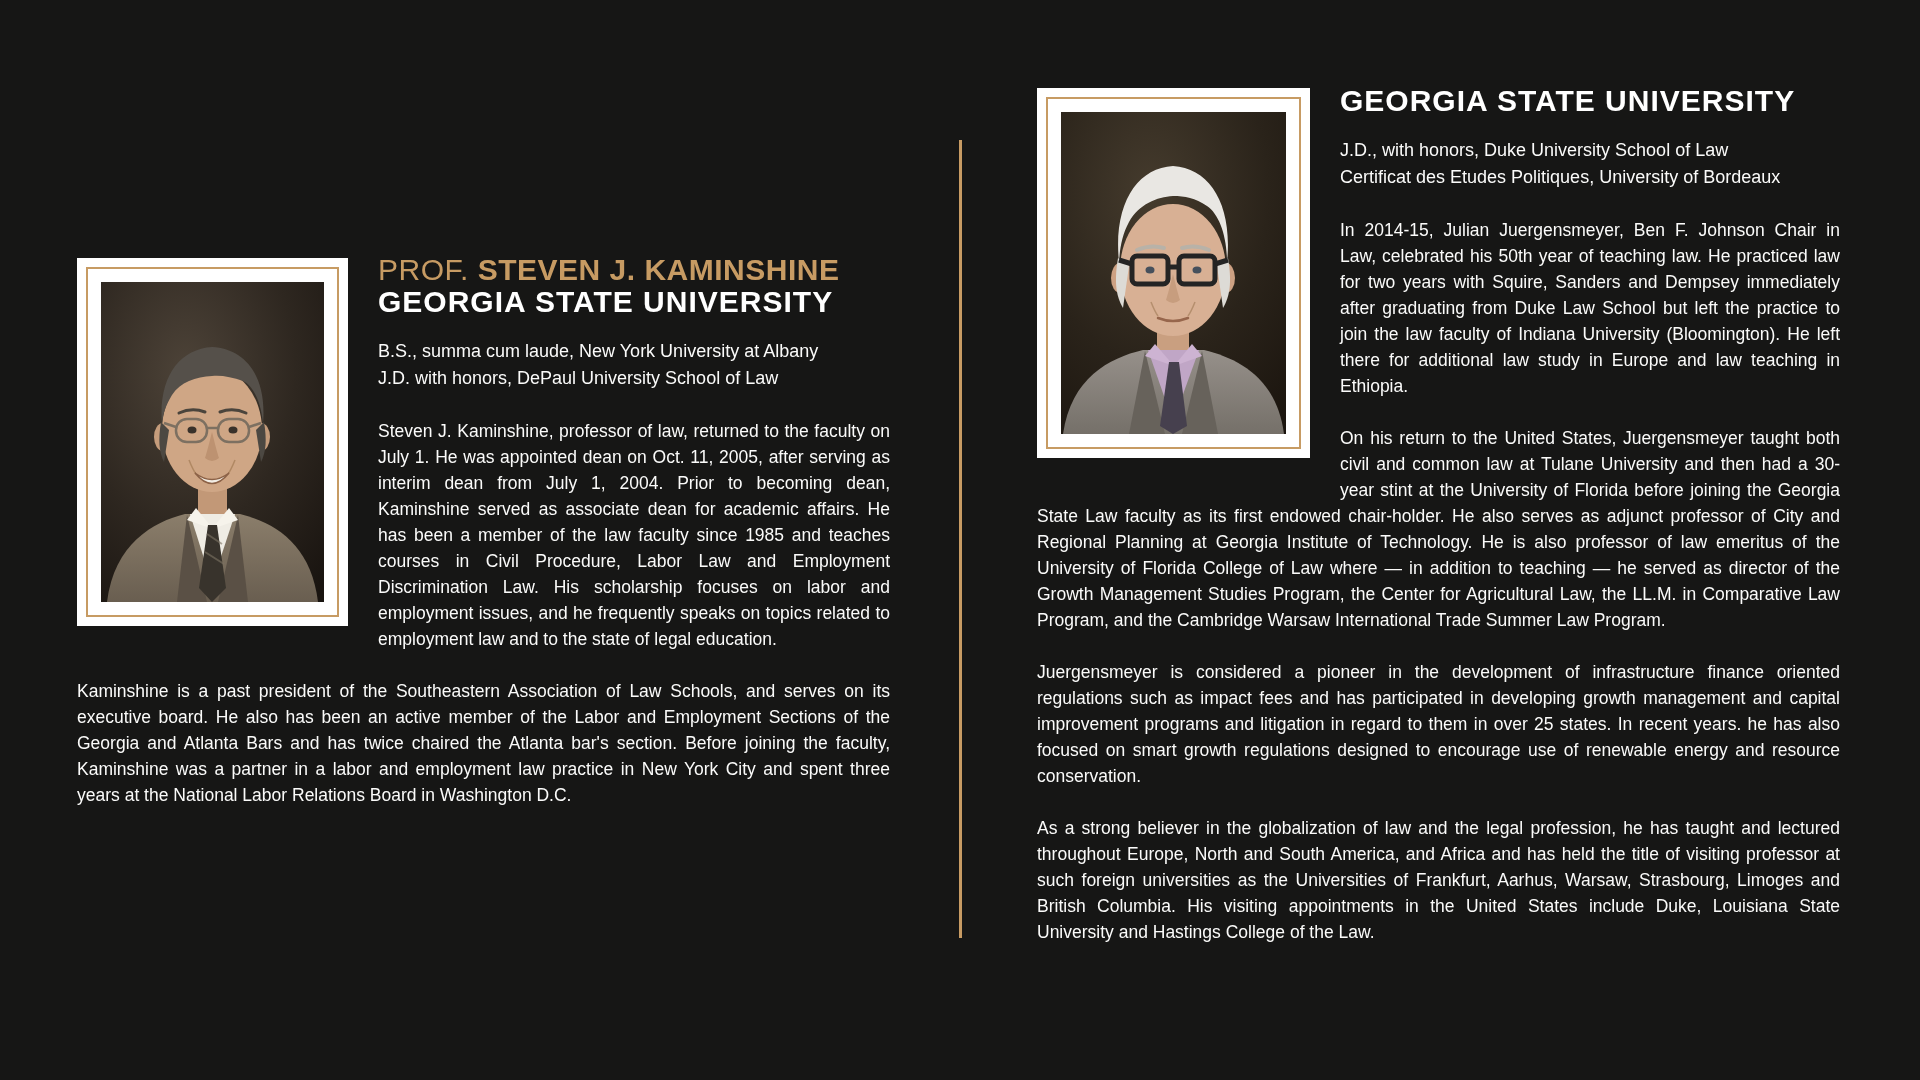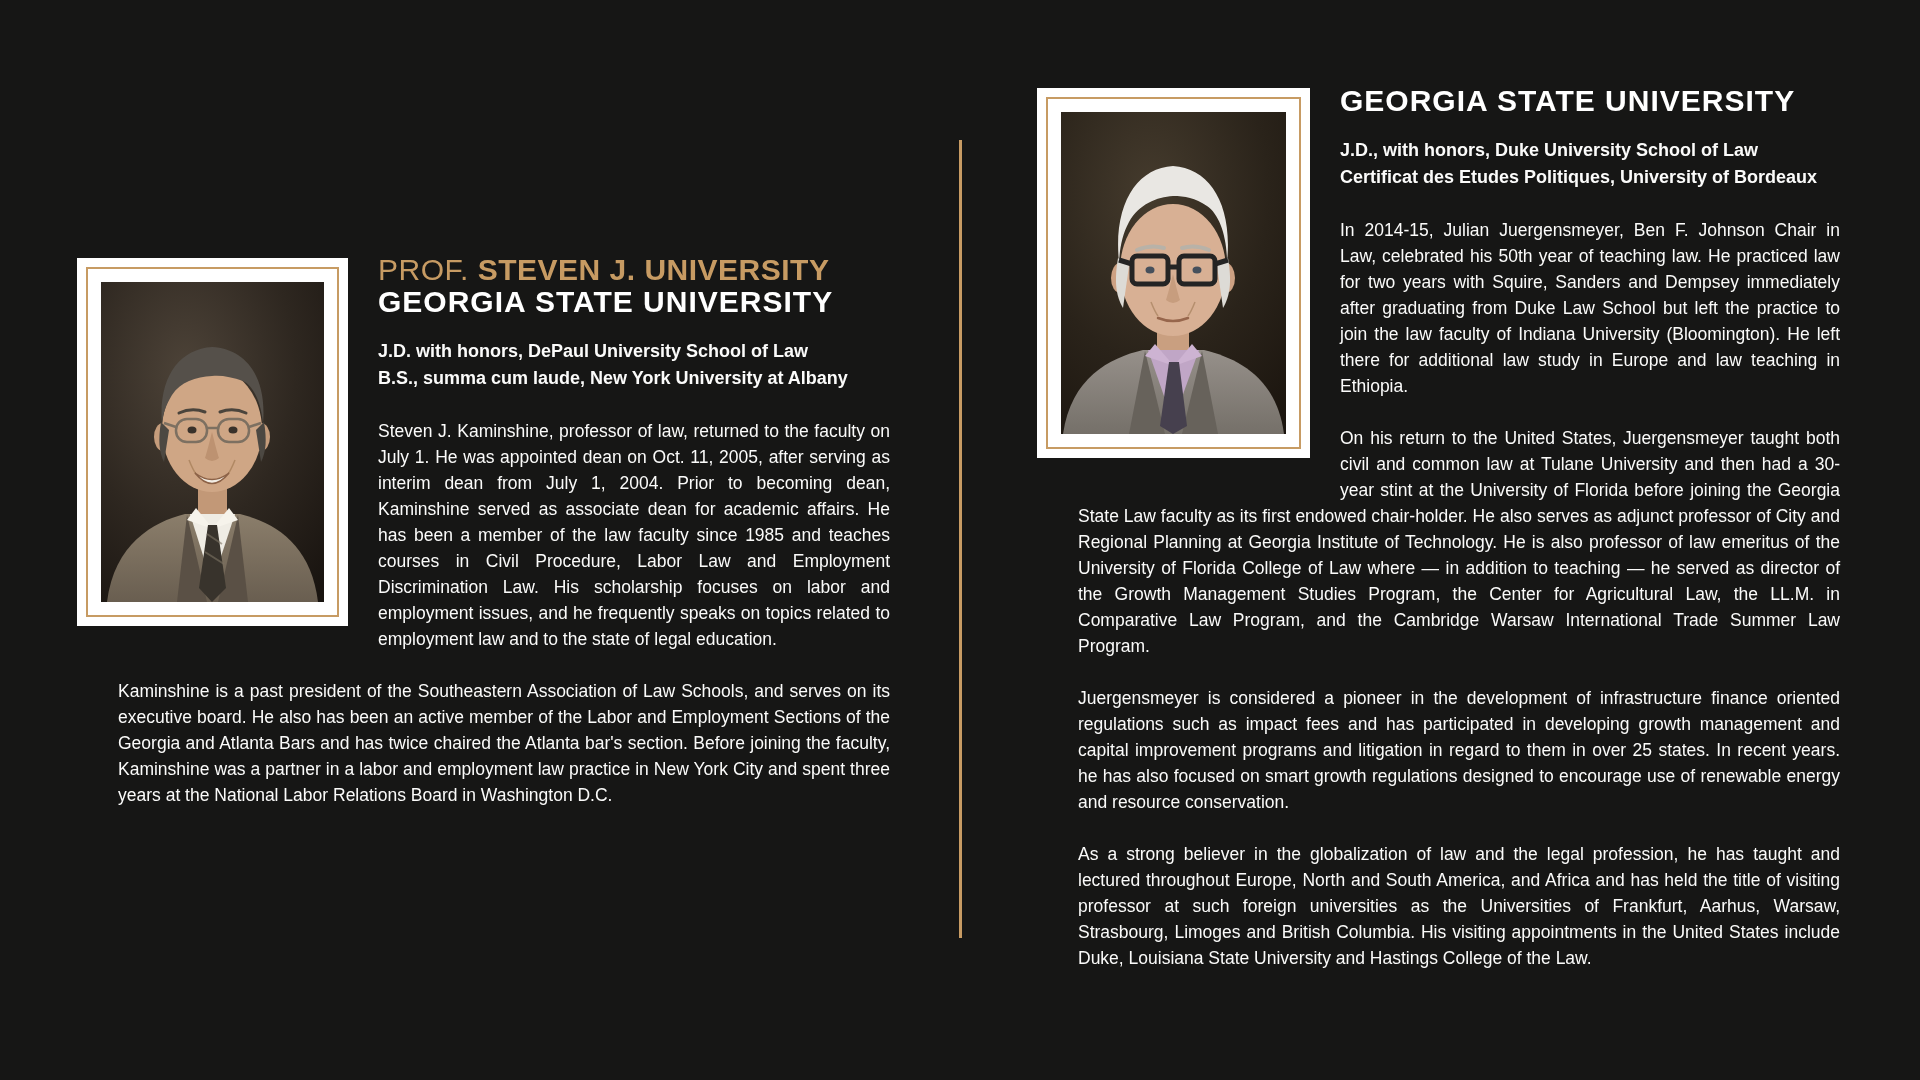--- a/index.html
+++ b/index.html
@@ -54,28 +54,27 @@
     letter-spacing: 1px;
     font-weight: 700;
     color: #ffffff;
     white-space: nowrap;
     padding-left: 20px;
   }
   .credentials {
     margin-top: 21px;
     font-size: 18px;
     line-height: 27px;
-    font-weight: 700;
+    font-weight: 400;
   }
   p.bio {
     margin: 26px 0 0 0;
     font-size: 17.5px;
     line-height: 26px;
     text-align: justify;
-    padding-left: 41px;
   }
   .divider {
     position: absolute;
     left: 959px;
     top: 140px;
     width: 3px;
     height: 798px;
     background: var(--gold, #c79b63);
   }
 </style>
@@ -128,26 +127,26 @@
           <ellipse cx="91" cy="148" rx="4.5" ry="3.5" fill="#39312a"></ellipse>
           <ellipse cx="132" cy="148" rx="4.5" ry="3.5" fill="#39312a"></ellipse>
           <path d="M111 150 C108 162 106 170 104 176 Q111 182 118 176 C116 170 114 162 111 150" fill="#bd9271"></path>
           <path d="M88 178 Q92 188 95 192" stroke="#b08863" stroke-width="1.5" fill="none"></path>
           <path d="M134 178 Q130 188 127 192" stroke="#b08863" stroke-width="1.5" fill="none"></path>
           <path d="M94 191 Q111 204 128 191 Q111 212 94 191 Z" fill="#f2ede4" stroke="#8c6247" stroke-width="1.5"></path>
         </svg>
       </div>
     </div>
 
-    <h1 class="profile-title"><span class="prefix">PROF.</span> <span class="name">STEVEN J. UNIVERSITY</span></h1>
+    <h1 class="profile-title"><span class="prefix">PROF.</span> <span class="name">STEVEN J. KAMINSHINE</span></h1>
     <h2 class="institution">GEORGIA STATE UNIVERSITY</h2>
 
     <div class="credentials">
+      <div class="cred-line">B.S., summa cum laude, New York University at Albany</div>
       <div class="cred-line">J.D. with honors, DePaul University School of Law</div>
-      <div class="cred-line">B.S., summa cum laude, New York University at Albany</div>
     </div>
 
     <p class="bio">Steven J. Kaminshine, professor of law, returned to the faculty on July 1. He was appointed dean on Oct. 11, 2005, after serving as interim dean from July 1, 2004. Prior to becoming dean, Kaminshine served as associate dean for academic affairs. He has been a member of the law faculty since 1985 and teaches courses in Civil Procedure, Labor Law and Employment Discrimination Law. His scholarship focuses on labor and employment issues, and he frequently speaks on topics related to employment law and to the state of legal education.</p>
     <p class="bio">Kaminshine is a past president of the Southeastern Association of Law Schools, and serves on its executive board. He also has been an active member of the Labor and Employment Sections of the Georgia and Atlanta Bars and has twice chaired the Atlanta bar's section. Before joining the faculty, Kaminshine was a partner in a labor and employment law practice in New York City and spent three years at the National Labor Relations Board in Washington D.C.</p>
   </section>
 
   <div class="divider"></div>
 
   <section class="profile profile-right">
     <div class="photo-frame">

